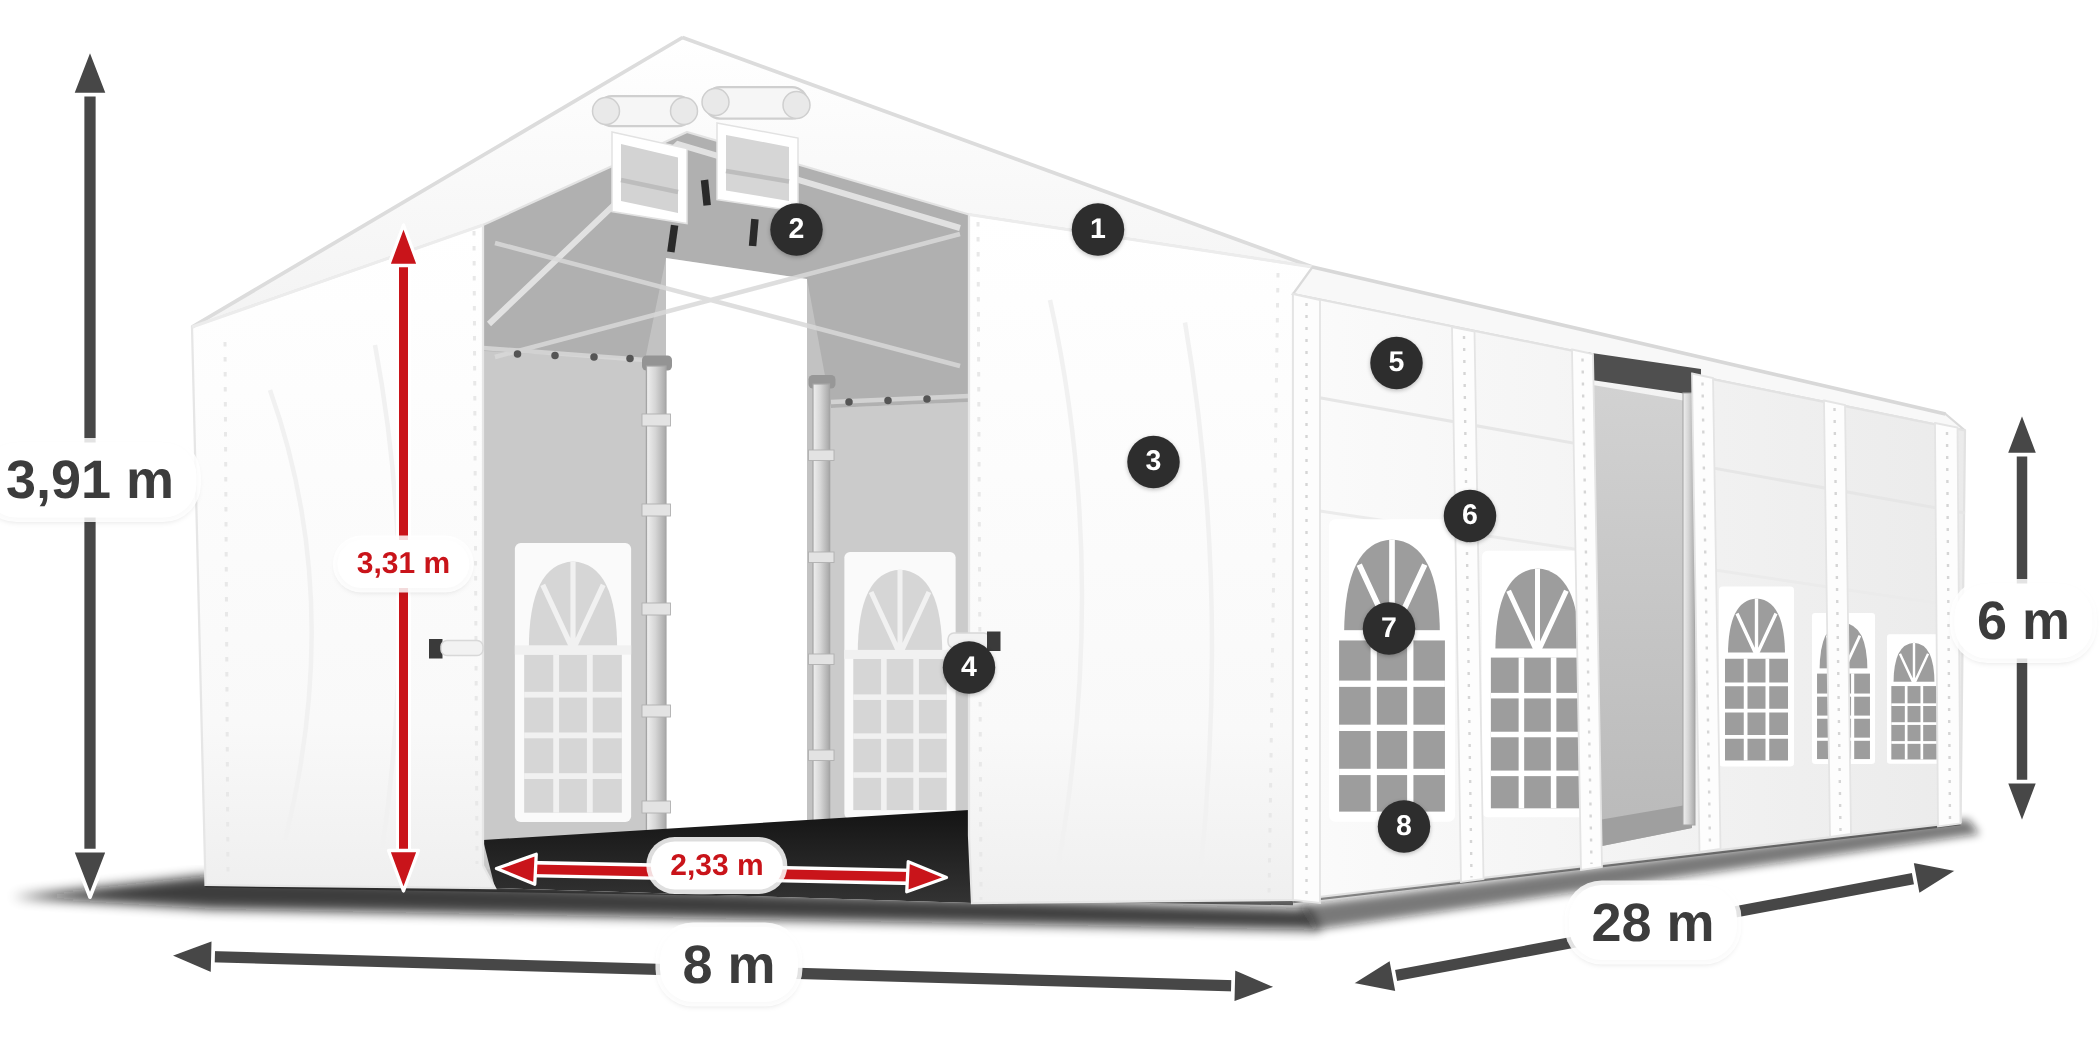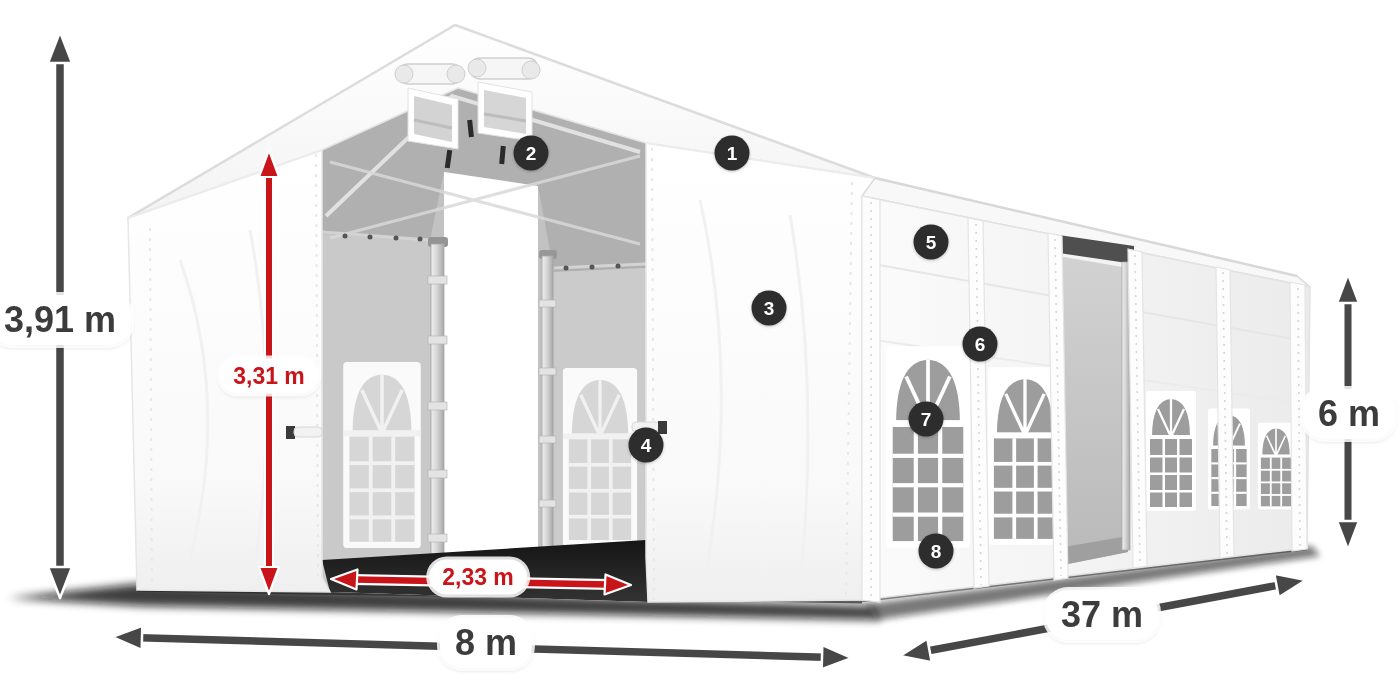--- a/index.html
+++ b/index.html
@@ -24,21 +24,21 @@
 
   
   .pill{
     position:absolute;transform:translate(-50%,-50%);
     background:var(--pill-bg);color:var(--label-text);
     font-weight:bold;font-size:36px;line-height:1;
     padding:7px 15px;border-radius:22px;white-space:nowrap;
     box-shadow:0 0 0 3px rgba(255,255,255,.85), 0 2px 5px rgba(0,0,0,.18);
     z-index:5;
   }
-  .pill.red{color:var(--dimension-red);font-size:23px;padding:6px 13px;}
+  .pill.red{color:var(--dimension-red);font-size:20px;padding:6px 13px;}
 
   
   .badge{
     position:absolute;transform:translate(-50%,-50%);
     width:35px;height:35px;border-radius:50%;
     background:var(--badge-bg);color:#ffffff;
     font-weight:bold;font-size:19px;
     display:flex;align-items:center;justify-content:center;
     box-shadow:0 1px 3px rgba(0,0,0,.25);
     z-index:6;cursor:pointer;
@@ -307,21 +307,21 @@
     <line class="ln-red" x1="355" y1="579.5" x2="607" y2="584.5" stroke-width="6.5"></line>
     <path class="hd-red" d="M331,579 L357.5,569.5 L356.5,589.5 Z"></path>
     <path class="hd-red" d="M631,585 L605.5,574.5 L604.5,594.5 Z"></path>
   </g>
 </svg>
 
 <div class="pill" style="left:60px;top:320px;">3,91 m</div>
 <div class="pill red" style="left:269px;top:376px;">3,31 m</div>
 <div class="pill red" style="left:478px;top:577px;">2,33 m</div>
 <div class="pill" style="left:486px;top:643px;">8 m</div>
-<div class="pill" style="left:1102px;top:615px;">37 m</div>
+<div class="pill" style="left:1102px;top:615px;">28 m</div>
 <div class="pill" style="left:1349px;top:414px;">6 m</div>
 
 <div class="badge" style="left:732px;top:153px;">1</div>
 <div class="badge" style="left:531px;top:153px;">2</div>
 <div class="badge" style="left:769px;top:308px;">3</div>
 <div class="badge" style="left:646px;top:445px;">4</div>
 <div class="badge" style="left:931px;top:242px;">5</div>
 <div class="badge" style="left:980px;top:344px;">6</div>
 <div class="badge" style="left:926px;top:419px;">7</div>
 <div class="badge" style="left:936px;top:551px;">8</div>

